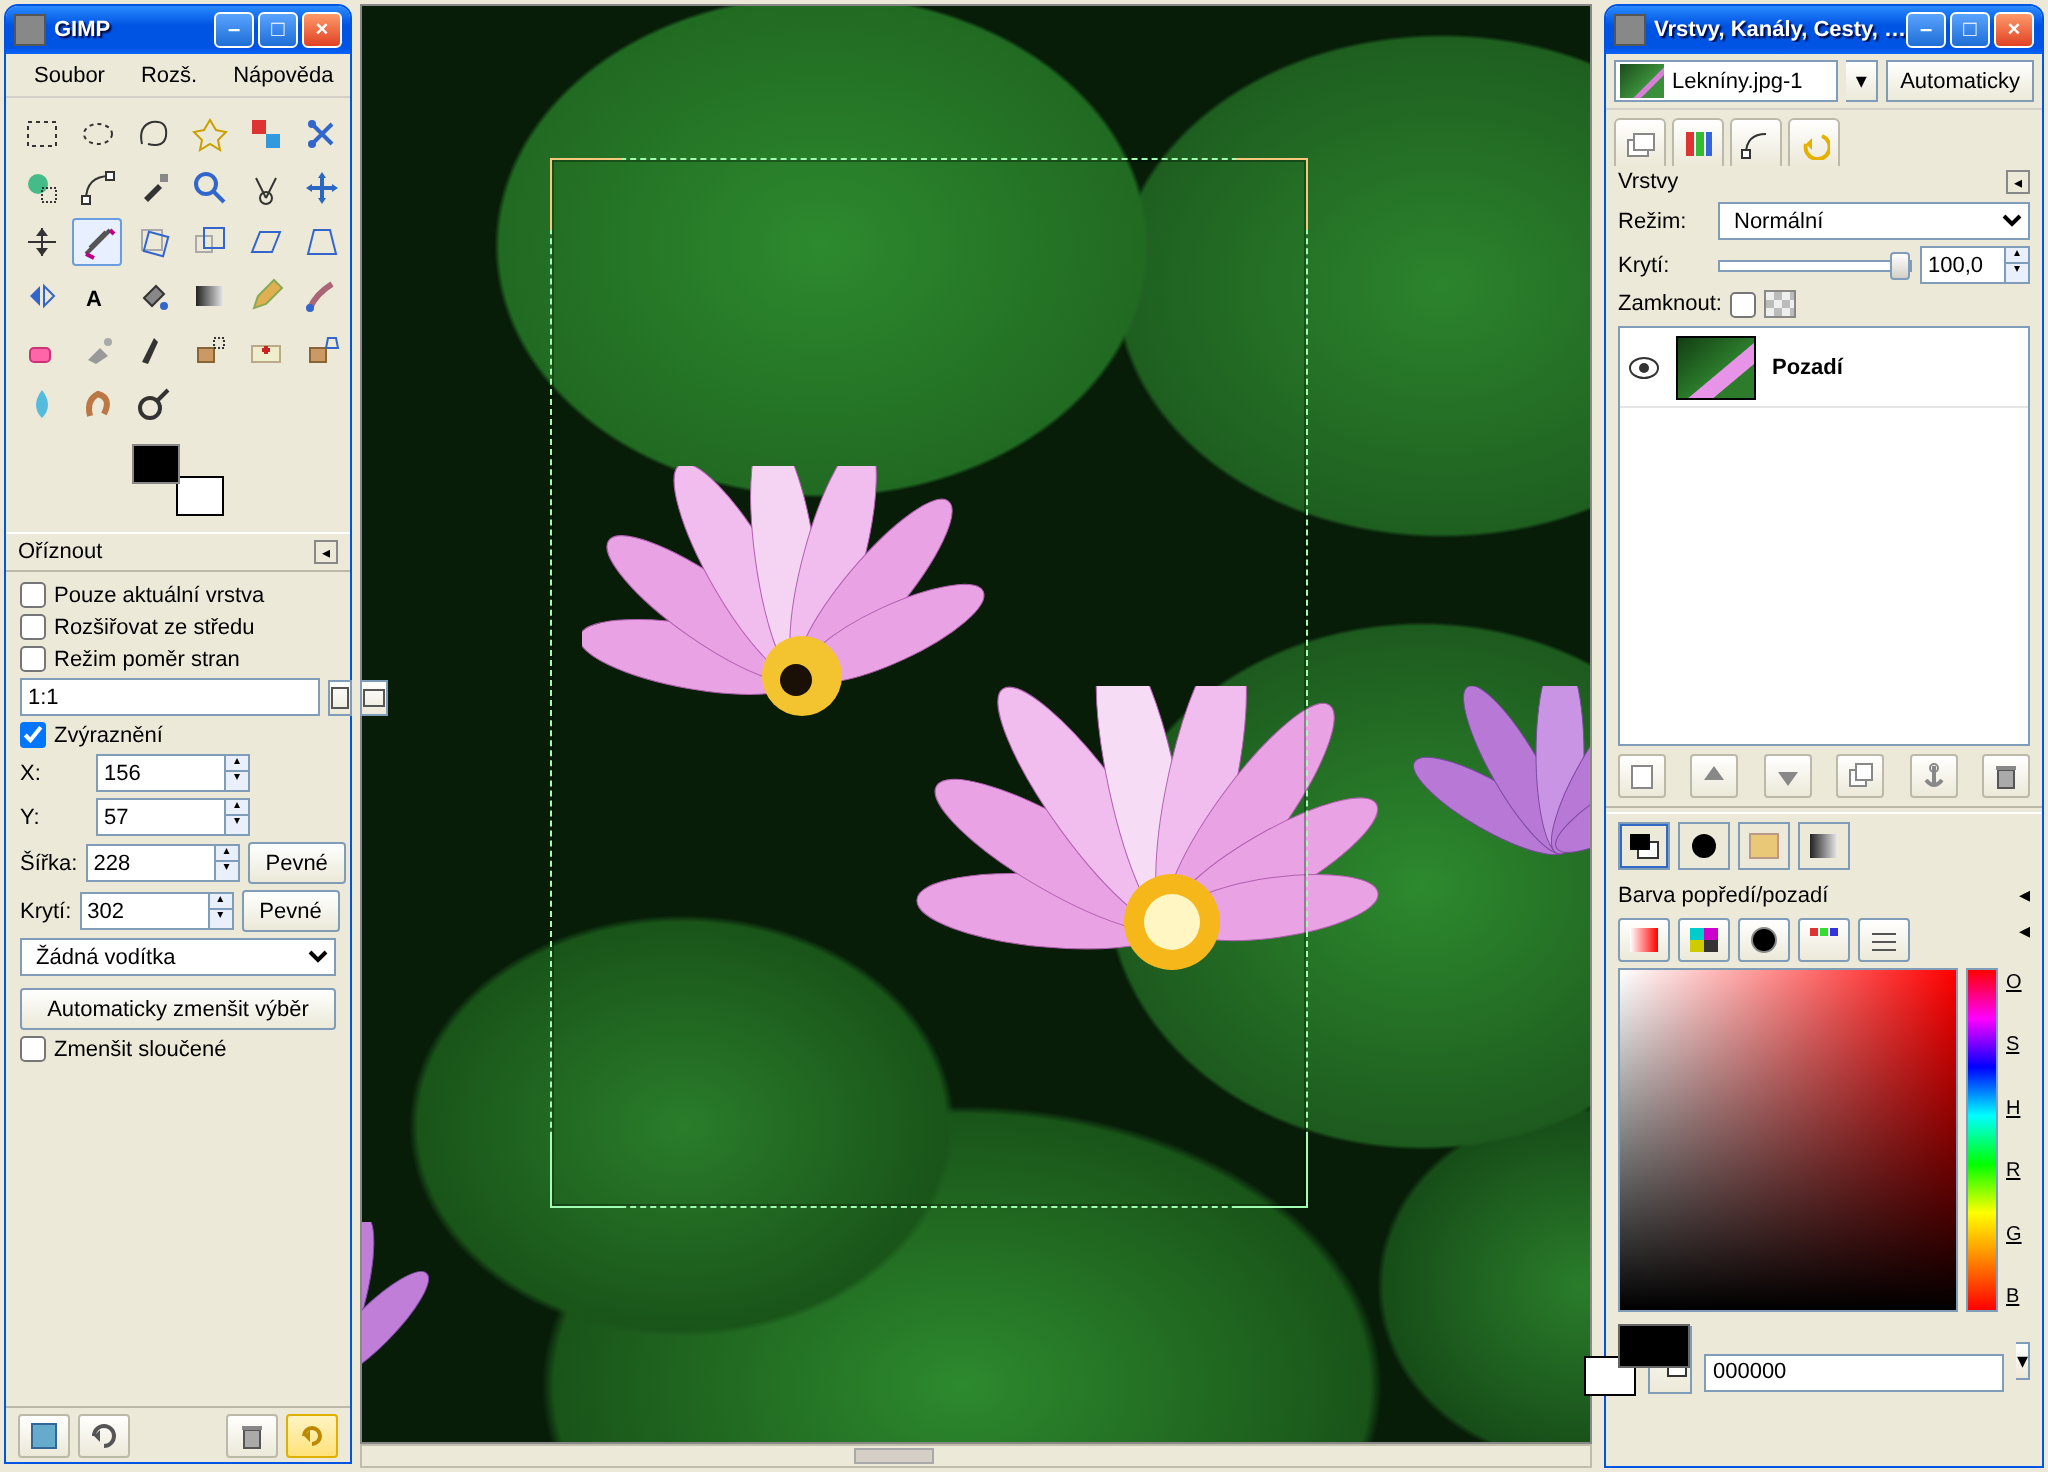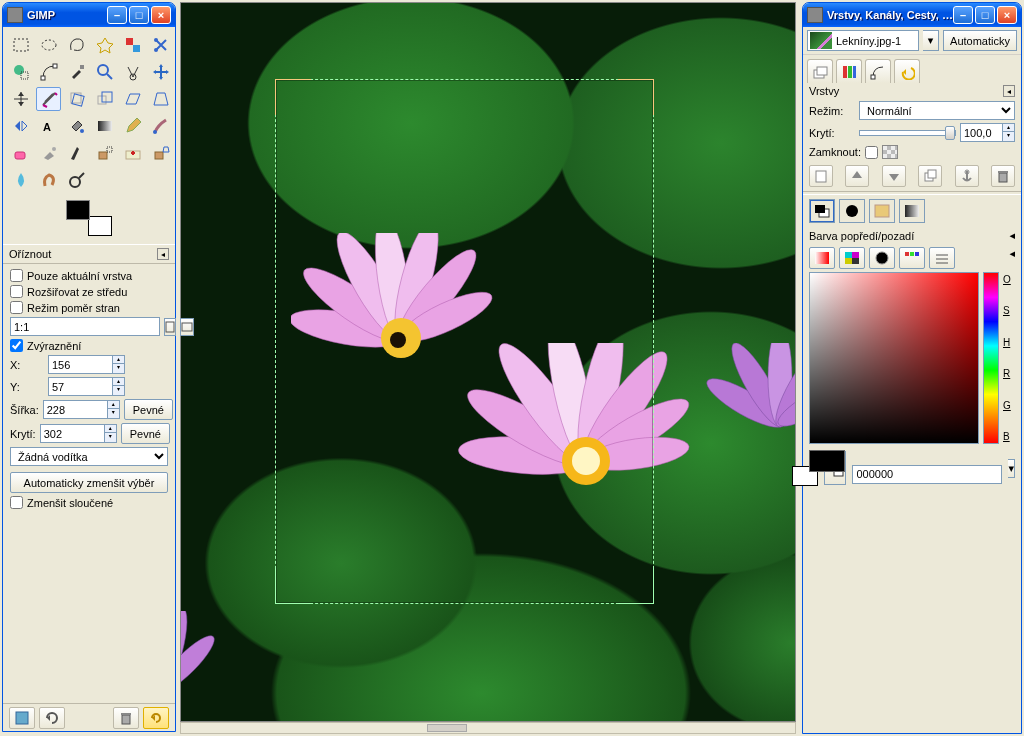--- a/index.html
+++ b/index.html
@@ -212,20 +212,25 @@
 <div class="window" id="toolbox">
   <div class="titlebar">
     <div class="icon"></div>
     <div class="title">GIMP</div>
     <div class="winbtns">
       <div class="winbtn min">–</div>
       <div class="winbtn max">□</div>
       <div class="winbtn close">×</div>
     </div>
   </div>
+  <div class="menubar">
+    <div class="menuitem">Soubor</div>
+    <div class="menuitem">Rozš.</div>
+    <div class="menuitem">Nápověda</div>
+  </div>
 
   <div class="toolgrid">
     <div class="toolbtn">
         <svg>
           <rect x="2" y="3" width="14" height="12" fill="none" stroke="#333" stroke-dasharray="2 2"></rect>
         </svg>
       </div>
     <div class="toolbtn">
         <svg>
           <ellipse cx="9" cy="9" rx="7" ry="5" fill="none" stroke="#333" stroke-dasharray="2 2"></ellipse>
@@ -611,20 +616,32 @@
           </div>
         </div>
       </div>
     <div class="row">
         <span>Zamknout:</span>
       <input type="checkbox" style="">
       <span style="width:16px;height:14px;background:repeating-conic-gradient(#bbb 0 25%,#eee 0 50%) 0 0/8px 8px;border:1px solid #888"></span>
       </div>
   </div>
 
+  <div class="layerlist">
+    <div class="layerrow">
+      <div class="eye">
+          <svg width="16" height="12">
+            <ellipse cx="8" cy="6" rx="7" ry="5" fill="none" stroke="#333"></ellipse>
+            <circle cx="8" cy="6" r="2.5" fill="#333"></circle>
+          </svg>
+        </div>
+      <div class="layerthumb"></div>
+      <span class="layerlbl">Pozadí</span>
+    </div>
+  </div>
 
   <div class="layerbtns">
     <div class="bbtn">
         <svg width="14" height="14">
           <rect x="2" y="2" width="10" height="11" fill="#fff" stroke="#888"></rect>
         </svg>
       </div>
     <div class="bbtn">
         <svg width="14" height="14">
           <polygon points="7,2 12,9 2,9" fill="#888"></polygon>

